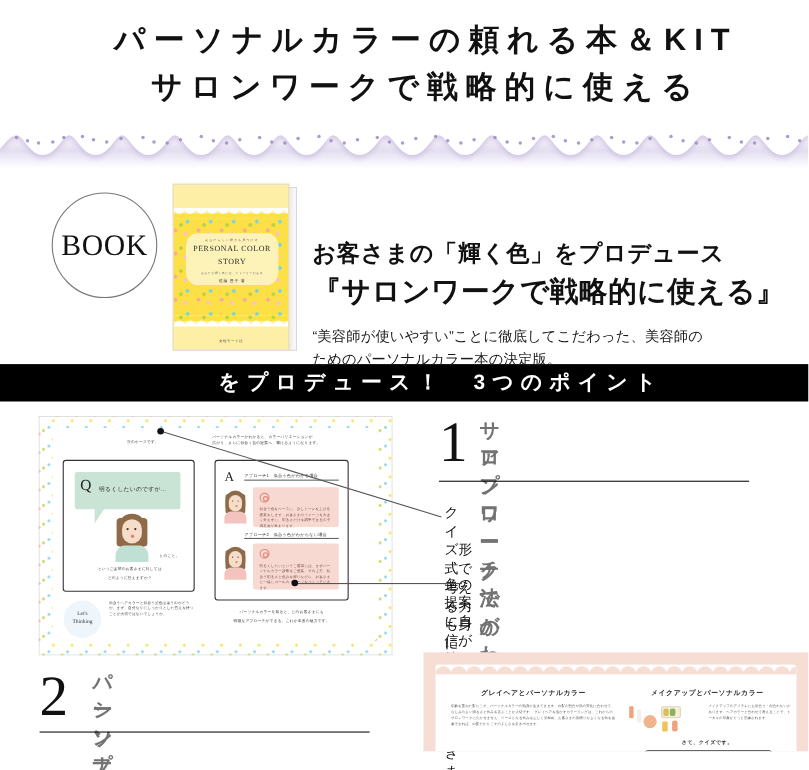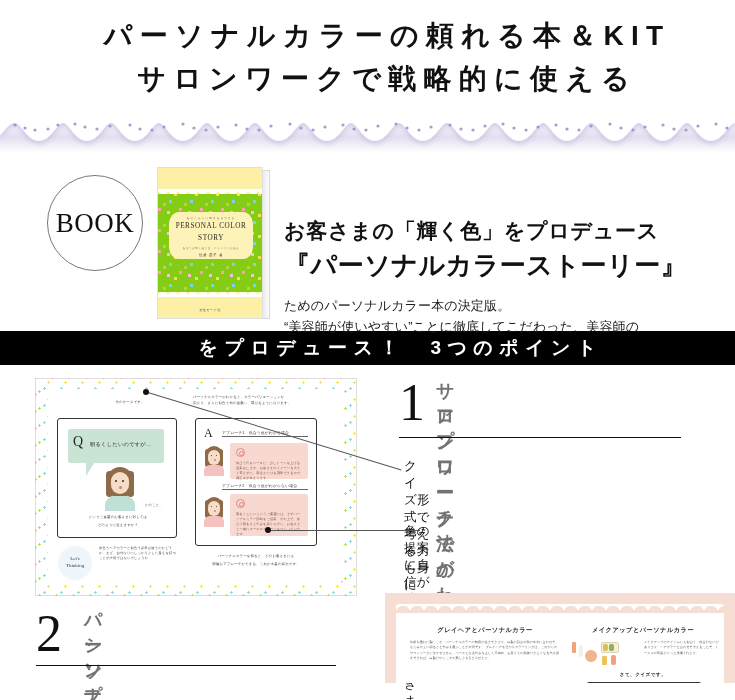--- a/index.html
+++ b/index.html
@@ -73,21 +73,21 @@
     left:157px; top:14px;
     width:113px; height:152px;
   }
   .book-cover .spine {
     position:absolute; left:104px; top:3px; width:9px; height:149px;
     background:linear-gradient(to right,#e8e8e8,#fbfbfb);
     border:1px solid #d8d8d8;
   }
   .book-cover .front {
     position:absolute; left:0; top:0; width:106px; height:152px;
-    background:#84cc16;
+    background:#fde047;
     border:1px solid #e0e0e0;
     overflow:hidden;
   }
   .band-top {
     position:absolute; left:0; top:0; width:100%; height:26px;
     background:#fdf0a6;
   }
   .band-bottom {
     position:absolute; left:0; bottom:0; width:100%; height:26px;
     background:#fdf0a6;
@@ -475,24 +475,24 @@
         <div class="cover-title">STORY</div>
         <div class="cover-sub">あなたが輝く色には、ストーリーがある</div>
         <div class="cover-author">佐藤 昌子 著</div>
       </div>
       <div class="cover-pub">女性モード社</div>
     </div>
   </div>
 
   <div class="book-text">
     <div class="book-head1">お客さまの「輝く色」をプロデュース</div>
-    <div class="book-head2">『パーソナルカラーストーリー』</div>
+    <div class="book-head2">『サロンワークで戦略的に使える』</div>
     <div class="book-desc">
+      <div>“美容師が使いやすい”ことに徹底してこだわった、美容師の</div>
       <div>ためのパーソナルカラー本の決定版。</div>
-      <div>“美容師が使いやすい”ことに徹底してこだわった、美容師の</div>
     </div>
   </div>
 </div>
 
 <div class="banner">
   <div class="banner-text">をプロデュース！　3つのポイント</div>
 </div>
 
 <div class="points">
 

